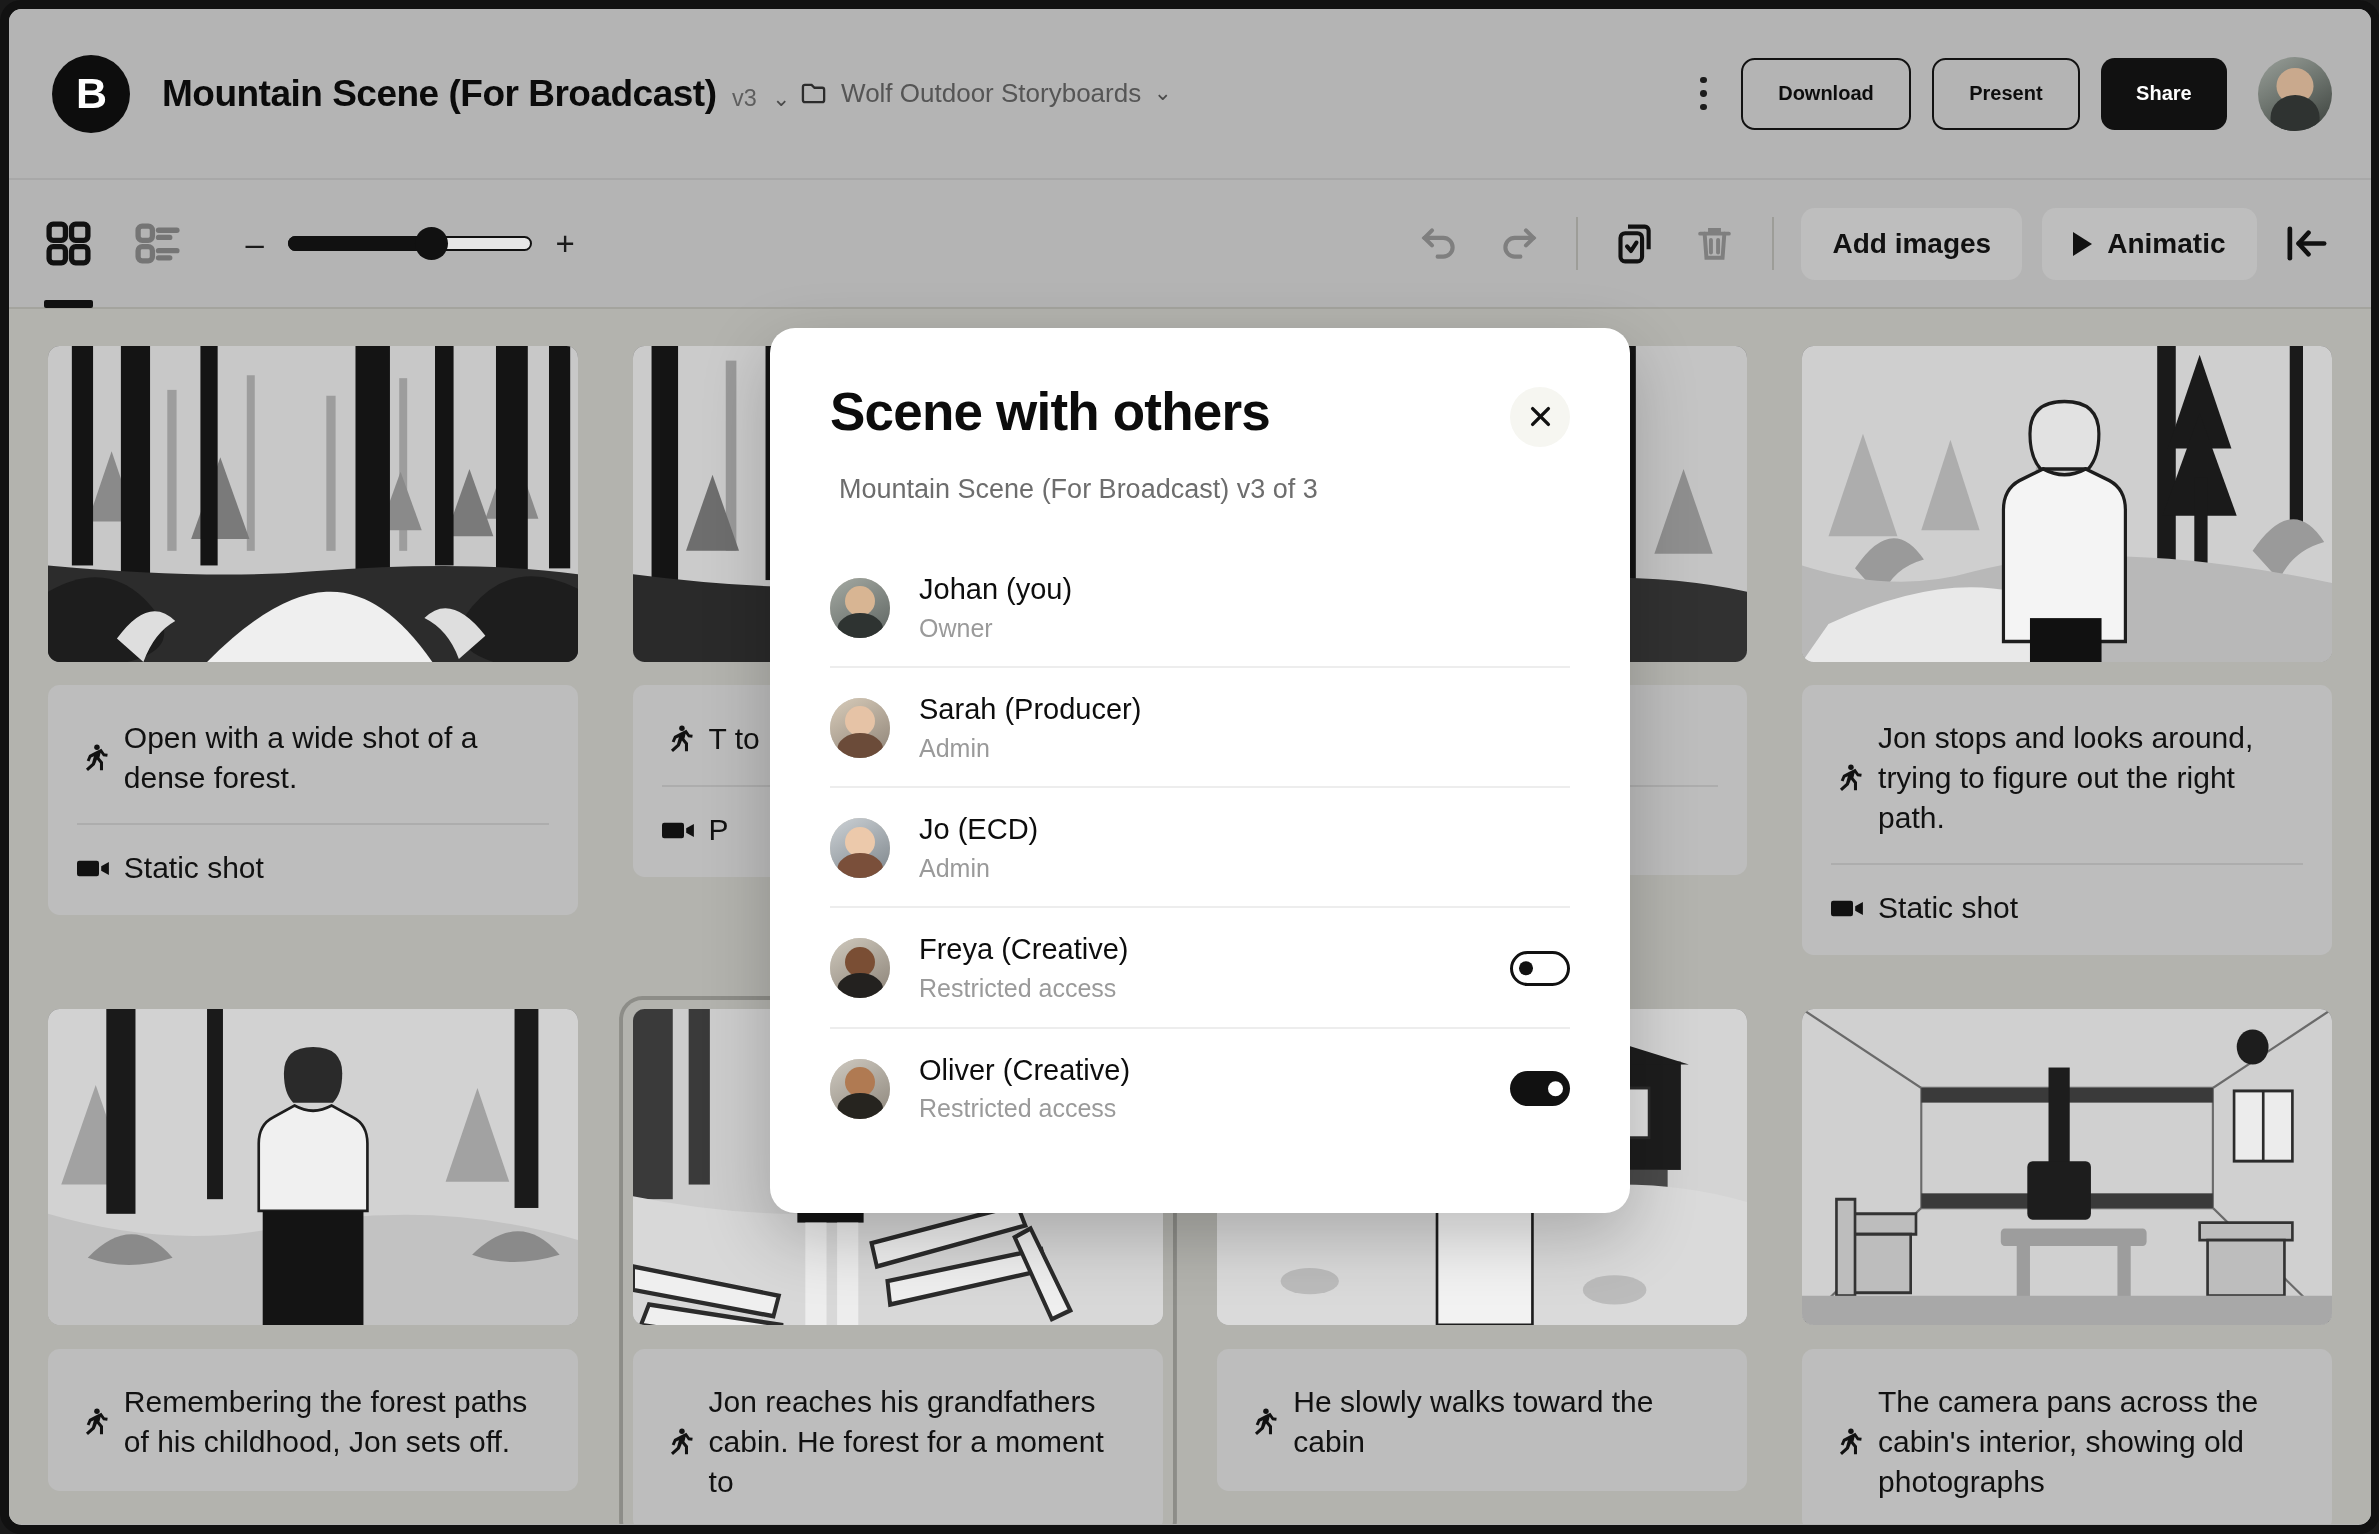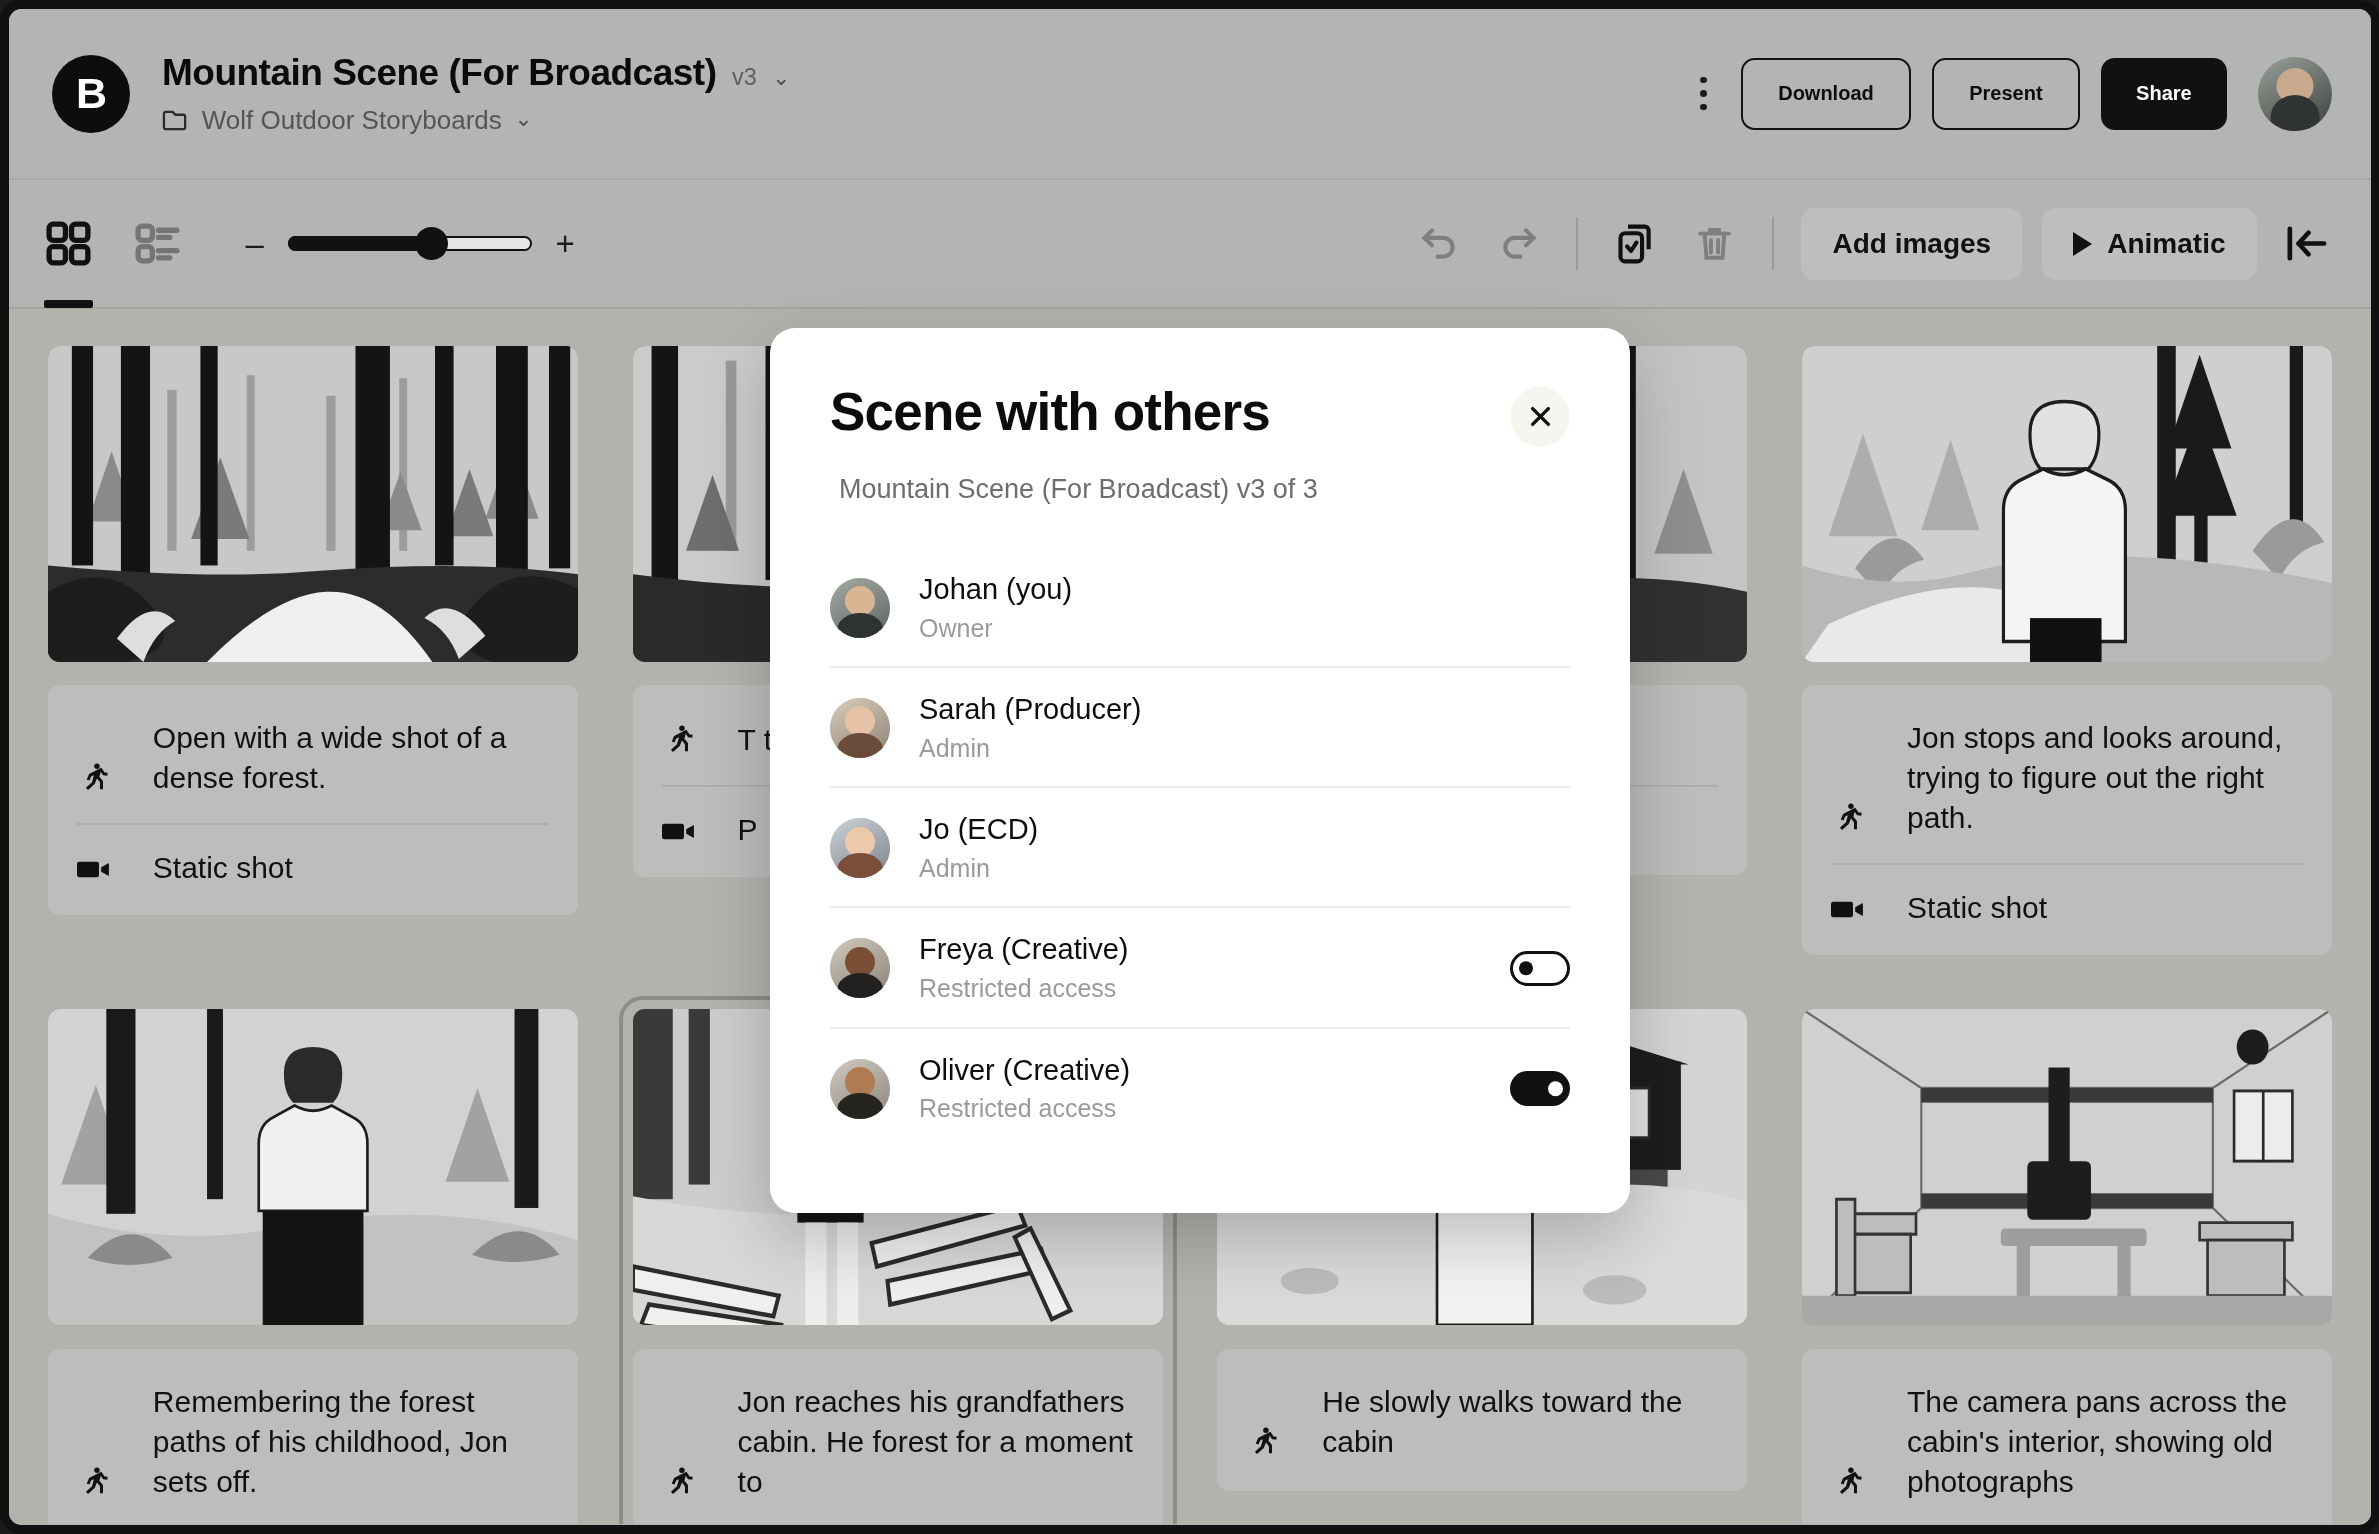--- a/index.html
+++ b/index.html
@@ -28,21 +28,21 @@
     padding: 0 39px 0 43px;
     border-bottom: 2px solid #a8a8a8;
   }
   .brand-logo {
     width: 78px; height: 78px; border-radius: 50%;
     background: #0d0d0d; color: #ffffff;
     display: flex; align-items: center; justify-content: center;
     font-size: 43px; font-weight: bold; letter-spacing: -1px;
     flex: 0 0 auto;
   }
-  .title-block { margin-left: 32px; display: flex; flex-direction: column; gap: 11px; }
+  .title-block { margin-left: 32px; display: flex; gap: 11px; }
   .title-row { display: flex; align-items: baseline; gap: 15.6px; }
   .doc-title { font-size: 37px; font-weight: bold; color: #0b0b0b; letter-spacing: -0.5px; }
   .version-tag { font-size: 23.4px; color: #5e5e5e; font-weight: normal; }
   .chev { display:inline-block; font-size: 21.5px; color: #4a4a4a; line-height: 1; }
   .breadcrumb-row { display: flex; align-items: center; gap: 12.7px; }
   .folder-ic { width: 27px; height: 25px; display:block; }
   .breadcrumb-text { font-size: 26px; color: #555555; }
 
   .header-spacer { flex: 1 1 auto; }
   .header-actions { display: flex; align-items: center; gap: 21.5px; }
@@ -153,21 +153,21 @@
     border-radius: 11.7px; overflow: hidden;
     position: relative; background: #6e6e6e;
   }
   .thumb svg { display:block; width:100%; height:100%; }
   .meta {
     margin-top: 23.4px;
     background: #bdbdbd;
     border-radius: 11.7px;
     padding: 33px 29px 29px 29px;
   }
-  .meta-row { display: flex; gap: 39px; align-items: flex-end; }
+  .meta-row { display: flex; gap: 10px; align-items: center; }
   .meta-ic { width: 37px; flex: 0 0 37px; padding-top: 4.9px; }
   .meta-text { font-size: 30px; line-height: 1.33; color: #111111; }
   .meta-div { height: 2px; background: #adadad; margin: 25px 0 25px 0; }
   .shot-text { font-size: 30px; color: #111111; line-height: 1.2; }
 
   
   .scrim { position: absolute; inset: 0; background: rgba(120,124,118,0.0); }
   .modal {
     position: absolute;
     left: 761px; top: 319px;

